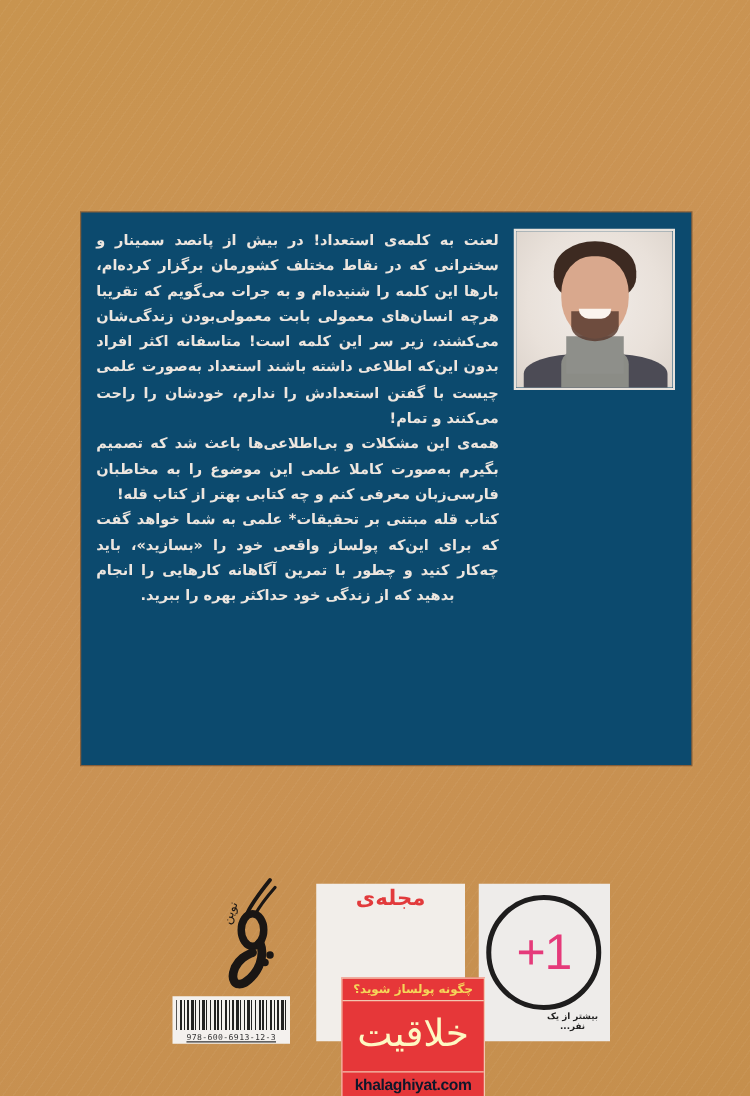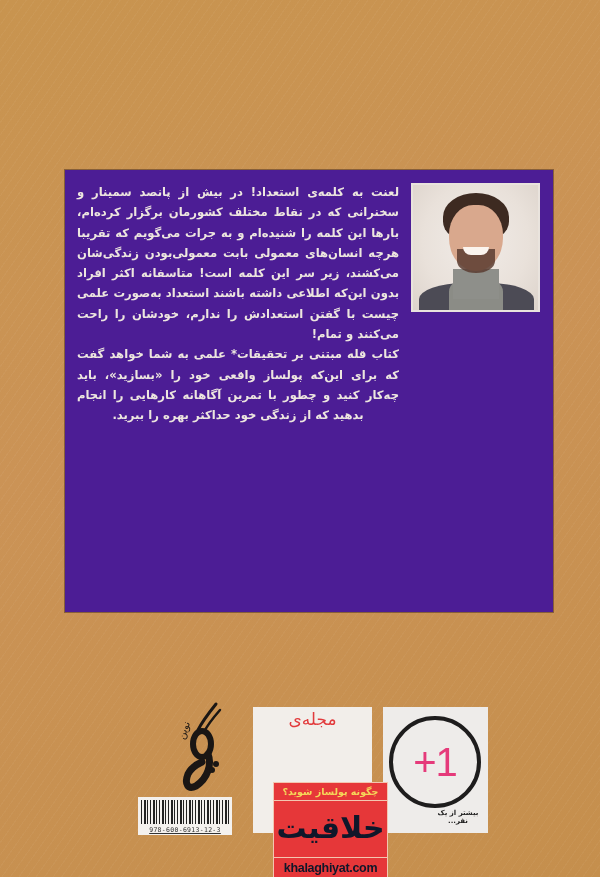--- a/index.html
+++ b/index.html
@@ -6,21 +6,21 @@
     body {
       width: 600px; height: 877px; overflow: hidden; position: relative;
       background: #c99253;
       background-image:
         repeating-linear-gradient(125deg, rgba(255,255,255,0.035) 0px, rgba(255,255,255,0.035) 1px, transparent 1px, transparent 7px),
         linear-gradient(160deg, #c8944f 0%, #cb9356 45%, #c58f4d 100%);
       font-family: "DejaVu Sans", sans-serif;
     }
     .panel {
       position: absolute; left: 65px; top: 170px; width: 488px; height: 442px;
-      background: #4c1d95;
+      background: #0c4a6e;
       box-shadow: 0 0 0 1px rgba(90,60,40,0.6);
     }
     .body-text {
       position: absolute; left: 12px; top: 12px; width: 322px;
       direction: rtl; text-align: justify; text-align-last: right;
       color: #ede6df; font-size: 11.6px; line-height: 20.3px; font-weight: bold;
     }
     .body-text p { margin: 0; }
     .body-text p.last { text-align-last: center; }
     .photo {
@@ -76,34 +76,34 @@
     .plus-caption {
       position: absolute; left: 0; right: 0; bottom: 8px; text-align: center;
       direction: rtl; font-size: 7px; color: #222; font-weight: bold; margin-left: 45px;
     }
     .box-mag {
       position: absolute; left: 253px; top: 707px; width: 119px; height: 126px;
       background: #f2eeea;
     }
     .mag-title {
       position: absolute; left: 0; right: 0; top: 2px; text-align: center;
-      color: #e23a3c; font-weight: normal; font-size: 17px; direction: rtl; letter-spacing: 4px;
+      color: #e23a3c; font-weight: bold; font-size: 17px; direction: rtl; letter-spacing: 4px;
     }
     .mag-red {
       position: absolute; left: 20px; top: 27px; width: 115px; height: 97px;
       background: #e63739; box-sizing: border-box; border: 1px solid #f3c6b0; margin-top: 48px;
     }
     .mag-sub {
       position: absolute; left: 0; right: 0; top: 3px; text-align: center;
       color: #f5d75a; font-size: 9.5px; font-weight: bold; direction: rtl;
       border-bottom: 1px solid #f3c6b0; padding-bottom: 3px;
     }
     .mag-logo {
       position: absolute; left: 0; right: 0; top: 25px; text-align: center;
-      color: #0f172a; font-size: 30px; font-weight: bold; direction: rtl; line-height: 40px;
+      color: #fef9c3; font-size: 30px; font-weight: normal; direction: rtl; line-height: 40px;
     }
     .mag-url {
       position: absolute; left: 0; right: 0; bottom: 3px; text-align: center;
       color: #0f172a; font-size: 12.5px; font-weight: bold; font-family: "Liberation Sans", sans-serif;
       border-top: 1px solid #f3c6b0; padding-top: 3px; letter-spacing: -0.3px;
     }
     .publisher-logo {
       position: absolute; left: 158px; top: 700px; width: 72px; height: 96px;
     }
     .barcode {
@@ -118,20 +118,21 @@
       position: absolute; left: 0; right: 0; bottom: 1px; text-align: center;
       font-size: 6.5px; color: #333; font-family: "DejaVu Sans Mono", monospace; letter-spacing: 0.3px; text-decoration: underline;
     }
   </style>
 </head>
 <body>
 
 <div class="panel">
   <div class="body-text">
     <p>لعنت به کلمه‌ی استعداد! در بیش از پانصد سمینار و سخنرانی که در نقاط مختلف کشورمان برگزار کرده‌ام، بارها این کلمه را شنیده‌ام و به جرات می‌گویم که تقریبا هرچه انسان‌های معمولی بابت معمولی‌بودن زندگی‌شان می‌کشند، زیر سر این کلمه است! متاسفانه اکثر افراد بدون این‌که اطلاعی داشته باشند استعداد به‌صورت علمی چیست با گفتن استعدادش را ندارم، خودشان را راحت می‌کنند و تمام!</p>
+    <p>همه‌ی این مشکلات و بی‌اطلاعی‌ها باعث شد که تصمیم بگیرم به‌صورت کاملا علمی این موضوع را به مخاطبان فارسی‌زبان معرفی کنم و چه کتابی بهتر از کتاب قله!</p>
     <p class="last">کتاب قله مبتنی بر تحقیقات* علمی به شما خواهد گفت که برای این‌که پولساز واقعی خود را «بسازید»، باید چه‌کار کنید و چطور با تمرین آگاهانه کارهایی را انجام بدهید که از زندگی خود حداکثر بهره را ببرید.</p>
   </div>
 
   <div class="photo">
     <div class="jacket"></div>
     <div class="collar"></div>
     <div class="neck"></div>
     <div class="hair"></div>
     <div class="face"></div>
     <div class="beard"></div>

